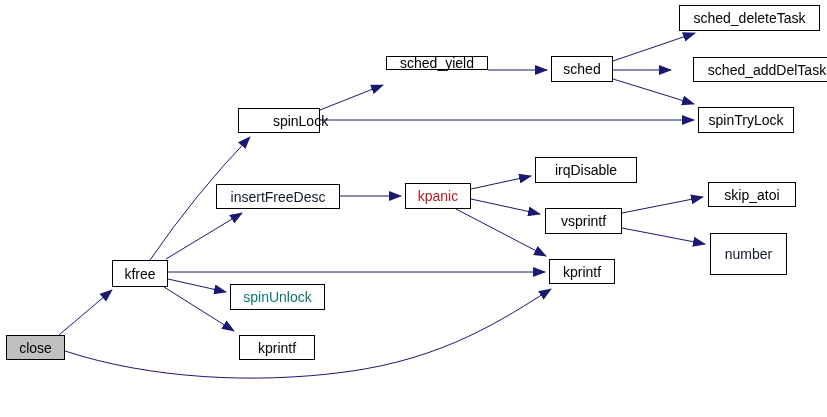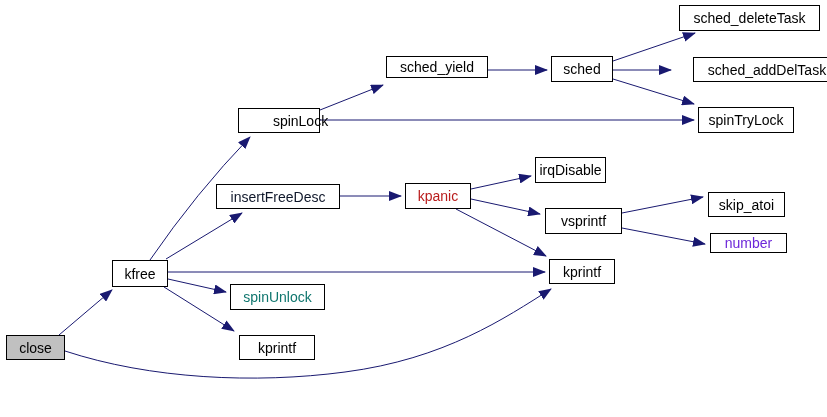--- a/index.html
+++ b/index.html
@@ -89,47 +89,47 @@
     </div>
   <div class="node" style="left: 216px; top: 184px; width: 124px; height: 25px; border-color: rgb(0, 0, 0); background: rgb(255, 255, 255); color: #0f172a;">
       <span>insertFreeDesc</span>
     </div>
   <div class="node" style="left: 230px; top: 284px; width: 95px; height: 26px; border-color: rgb(0, 0, 0); background: rgb(255, 255, 255); color: #0f766e;">
       <span>spinUnlock</span>
     </div>
   <div class="node" style="left: 239px; top: 335px; width: 76px; height: 25px; border-color: rgb(0, 0, 0); background: rgb(255, 255, 255); color: rgb(0, 0, 0);">
       <span>kprintf</span>
     </div>
-  <div class="node" style="left: 386px; top: 56px; width: 102px; height: 22px; border-color: rgb(0, 0, 0); background: rgb(255, 255, 255); color: rgb(0, 0, 0);">
+  <div class="node" style="left: 386px; top: 56px; width: 102px; height: 14px; border-color: rgb(0, 0, 0); background: rgb(255, 255, 255); color: rgb(0, 0, 0);">
       <span>sched_yield</span>
     </div>
   <div class="node" style="left: 551px; top: 56px; width: 62px; height: 26px; border-color: rgb(0, 0, 0); background: rgb(255, 255, 255); color: rgb(0, 0, 0);">
       <span>sched</span>
     </div>
   <div class="node" style="left: 679px; top: 5px; width: 141px; height: 26px; border-color: rgb(0, 0, 0); background: rgb(255, 255, 255); color: rgb(0, 0, 0);">
       <span>sched_deleteTask</span>
     </div>
   <div class="node" style="left: 693px; top: 57px; width: 148px; height: 25px; border-color: rgb(0, 0, 0); background: rgb(255, 255, 255); color: rgb(0, 0, 0);">
       <span>sched_addDelTask</span>
     </div>
   <div class="node" style="left: 698px; top: 107px; width: 96px; height: 26px; border-color: rgb(0, 0, 0); background: rgb(255, 255, 255); color: rgb(0, 0, 0);">
       <span>spinTryLock</span>
     </div>
   <div class="node" style="left: 405px; top: 183px; width: 66px; height: 26px; border-color: rgb(0, 0, 0); background: rgb(255, 255, 255); color: #b91c1c;">
       <span>kpanic</span>
     </div>
-  <div class="node" style="left: 535px; top: 157px; width: 71px; height: 26px; border-color: rgb(0, 0, 0); background: rgb(255, 255, 255); color: rgb(0, 0, 0);">
+  <div class="node" style="left: 535px; top: 157px; width: 102px; height: 26px; border-color: rgb(0, 0, 0); background: rgb(255, 255, 255); color: rgb(0, 0, 0);">
       <span>irqDisable</span>
     </div>
   <div class="node" style="left: 545px; top: 208px; width: 77px; height: 26px; border-color: rgb(0, 0, 0); background: rgb(255, 255, 255); color: rgb(0, 0, 0);">
       <span>vsprintf</span>
     </div>
-  <div class="node" style="left: 708px; top: 192px; width: 77px; height: 25px; border-color: rgb(0, 0, 0); background: rgb(255, 255, 255); color: rgb(0, 0, 0); align-items: center;">
+  <div class="node" style="left: 708px; top: 182px; width: 88px; height: 25px; border-color: rgb(0, 0, 0); background: rgb(255, 255, 255); color: rgb(0, 0, 0); align-items: center;">
       <span>skip_atoi</span>
     </div>
-  <div class="node" style="left: 710px; top: 233px; width: 77px; height: 20px; border-color: rgb(0, 0, 0); background: rgb(255, 255, 255); color: #6d28d9;">
+  <div class="node" style="left: 710px; top: 233px; width: 77px; height: 42px; border-color: rgb(0, 0, 0); background: rgb(255, 255, 255); color: #0f172a;">
       <span>number</span>
     </div>
   <div class="node" style="left: 549px; top: 259px; width: 66px; height: 25px; border-color: rgb(0, 0, 0); background: rgb(255, 255, 255); color: rgb(0, 0, 0);">
       <span>kprintf</span>
     </div>
 
 </div>
 
 </body></html>

